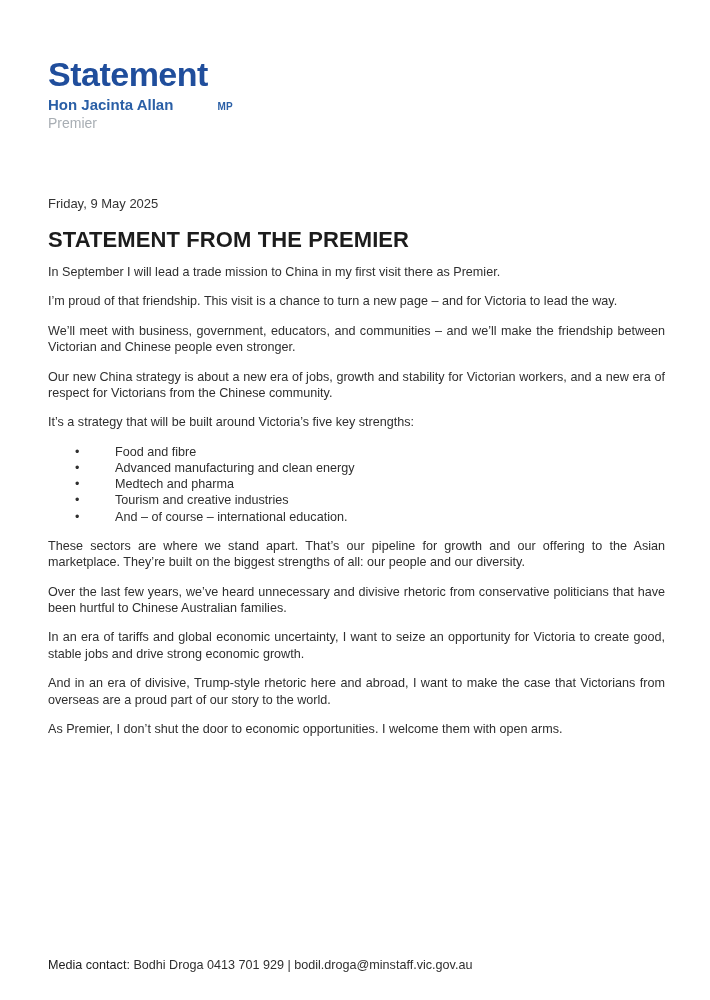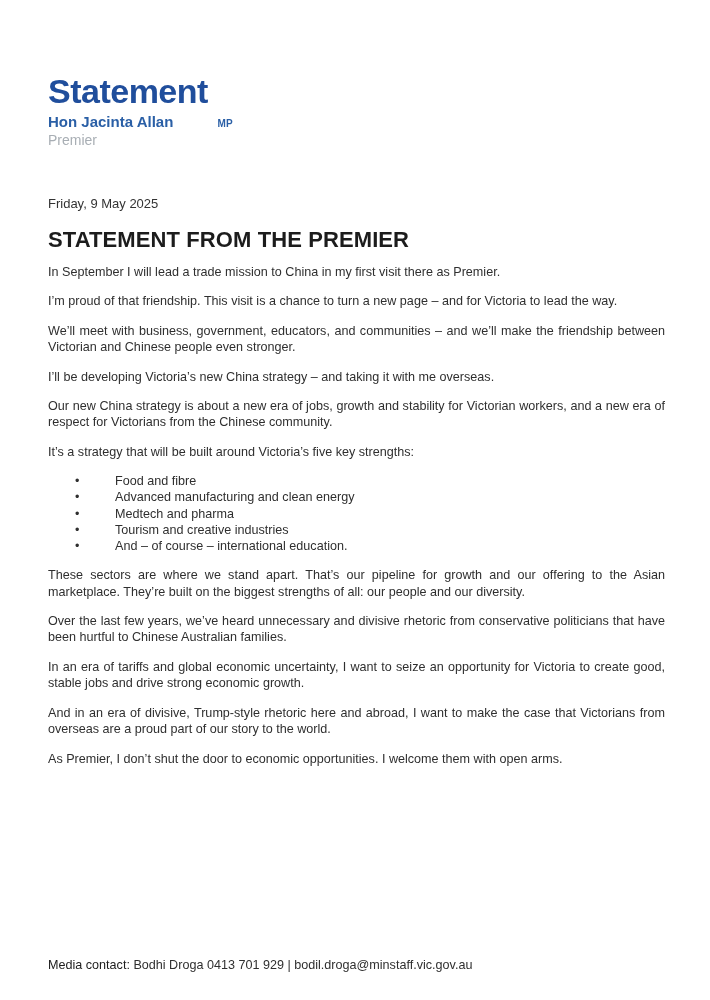--- a/index.html
+++ b/index.html
@@ -15,21 +15,21 @@
     position: relative;
     width: 710px;
     height: 1000px;
     background: #ffffff;
     overflow: hidden;
   }
 
   
   .header {
     position: absolute;
-    top: 72px;
+    top: 55px;
     left: 48px;
     right: 42px;
     display: flex;
     justify-content: space-between;
     align-items: center;
   }
   .masthead .statement-word {
     font-size: 34px;
     font-weight: bold;
     letter-spacing: -0.5px;
@@ -134,21 +134,20 @@
   </div>
 
   <div class="doc-body">
     <div class="doc-date">Friday, 9 May 2025</div>
 
     <h1 class="doc-title">STATEMENT FROM THE PREMIER</h1>
 
     <p>In September I will lead a trade mission to China in my first visit there as Premier.</p>
     <p>I’m proud of that friendship. This visit is a chance to turn a new page – and for Victoria to lead the way.</p>
     <p>We’ll meet with business, government, educators, and communities – and we’ll make the friendship between Victorian and Chinese people even stronger.</p>
-    <p>I’ll be developing Victoria’s new China strategy – and taking it with me overseas.</p>
     <p>Our new China strategy is about a new era of jobs, growth and stability for Victorian workers, and a new era of respect for Victorians from the Chinese community.</p>
     <p>It’s a strategy that will be built around Victoria’s five key strengths:</p>
 
     <ul class="strengths">
       <li><span class="bullet-dot">•</span><span>Food and fibre</span></li>
       <li><span class="bullet-dot">•</span><span>Advanced manufacturing and clean energy</span></li>
       <li><span class="bullet-dot">•</span><span>Medtech and pharma</span></li>
       <li><span class="bullet-dot">•</span><span>Tourism and creative industries</span></li>
       <li><span class="bullet-dot">•</span><span>And – of course – international education.</span></li>
     </ul>

